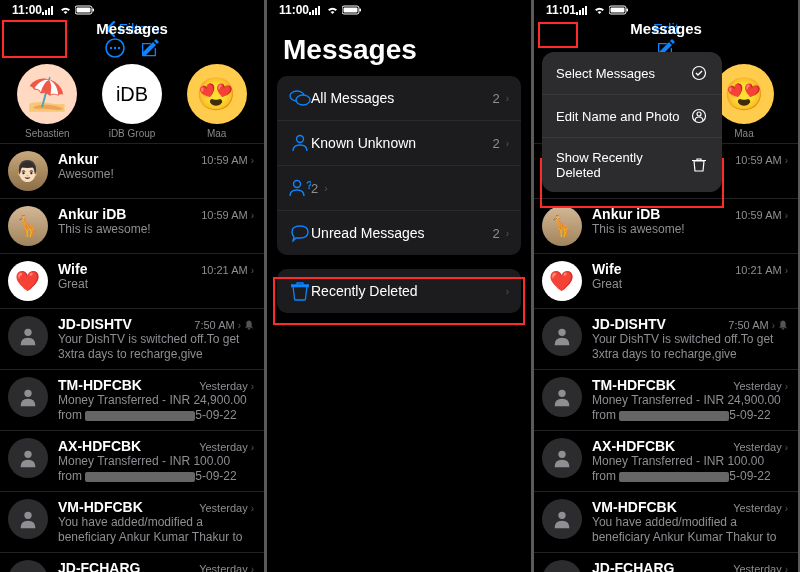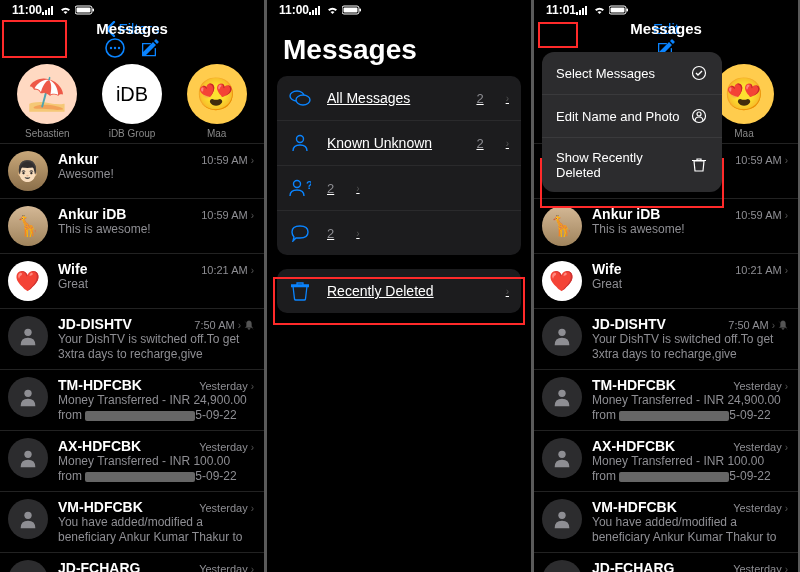--- a/index.html
+++ b/index.html
@@ -21,21 +21,21 @@
   .avatar.gray svg { width:22px; height:22px; fill:#8e8e93; }
   .convo-body { flex:1; min-width:0; }
   .convo-top { display:flex; justify-content:space-between; align-items:baseline; }
   .convo-name { font-size:14px; font-weight:600; }
   .convo-time { font-size:11px; color:#8e8e93; display:flex; align-items:center; gap:3px; }
   .convo-preview { font-size:12px; color:#8e8e93; line-height:1.25; overflow:hidden; max-height:30px; }
   .chev { color:#555; font-size:10px; }
   .bell-off { width:10px; height:10px; fill:#555; flex-shrink:0; }
   .filters-title { font-size:28px; font-weight:700; padding:14px 16px 10px; }
   .filter-group { margin:0 10px 14px; background:#1c1c1e; border-radius:10px; overflow:hidden; }
-  .filter-row { display:flex; align-items:center; padding:11px 12px; gap:16px; border-bottom:0.5px solid #2a2a2c; position:relative;text-decoration:underline; }
+  .filter-row { display:flex; align-items:center; padding:11px 12px; gap:0; border-bottom:0.5px solid #2a2a2c; position:relative; }
   .filter-row:last-child { border-bottom:none; }
   .filter-icon { width:22px; height:22px; display:flex; align-items:center; justify-content:center; }
   .filter-label { flex:1; font-size:14px; }
   .filter-count { font-size:13px; color:#8e8e93; margin-right:6px; }
   .menu { position:absolute; top:52px; left:8px; width:180px; background:#2c2c2e; border-radius:12px; overflow:hidden; z-index:10; }
   .menu-row { display:flex; align-items:center; justify-content:space-between; padding:12px 14px; border-bottom:0.5px solid #3a3a3c; font-size:13px; }
   .menu-row:last-child { border-bottom:none; }
   .menu-icon { width:18px; height:18px; display:flex; align-items:center; justify-content:center; }
   .redact { display:inline-block; background:#666; border-radius:2px; height:10px; vertical-align:middle; }
 </style>
@@ -267,20 +267,21 @@
         </span>
         <span class="filter-count">2</span>
         <span class="chev">›</span>
       </div>
       <div class="filter-row">
         <span class="filter-icon">
           <svg width="20" height="18" viewBox="0 0 20 18">
             <path d="M10 2 Q18 2 18 8 Q18 14 10 14 L6 14 L3 17 L4 13 Q2 11 2 8 Q2 2 10 2 Z" fill="none" stroke="#0a84ff" stroke-width="1.4"></path>
           </svg>
         </span>
+        <span class="filter-label">Unread Messages</span>
         <span class="filter-count">2</span>
         <span class="chev">›</span>
       </div>
     </div>
   <div class="filter-group" style="position:relative">
     <div class="filter-row">
       <span class="filter-icon">
         <svg width="18" height="20" viewBox="0 0 18 20">
             <path d="M2 5 L16 5 L14.5 18 Q14.3 19 13.3 19 L4.7 19 Q3.7 19 3.5 18 Z M6 2 L12 2 L12 4 L6 4 Z M0 4 L18 4 L18 5.5 L0 5.5 Z" fill="none" stroke="#0a84ff" stroke-width="1.3"></path>
           </svg>

